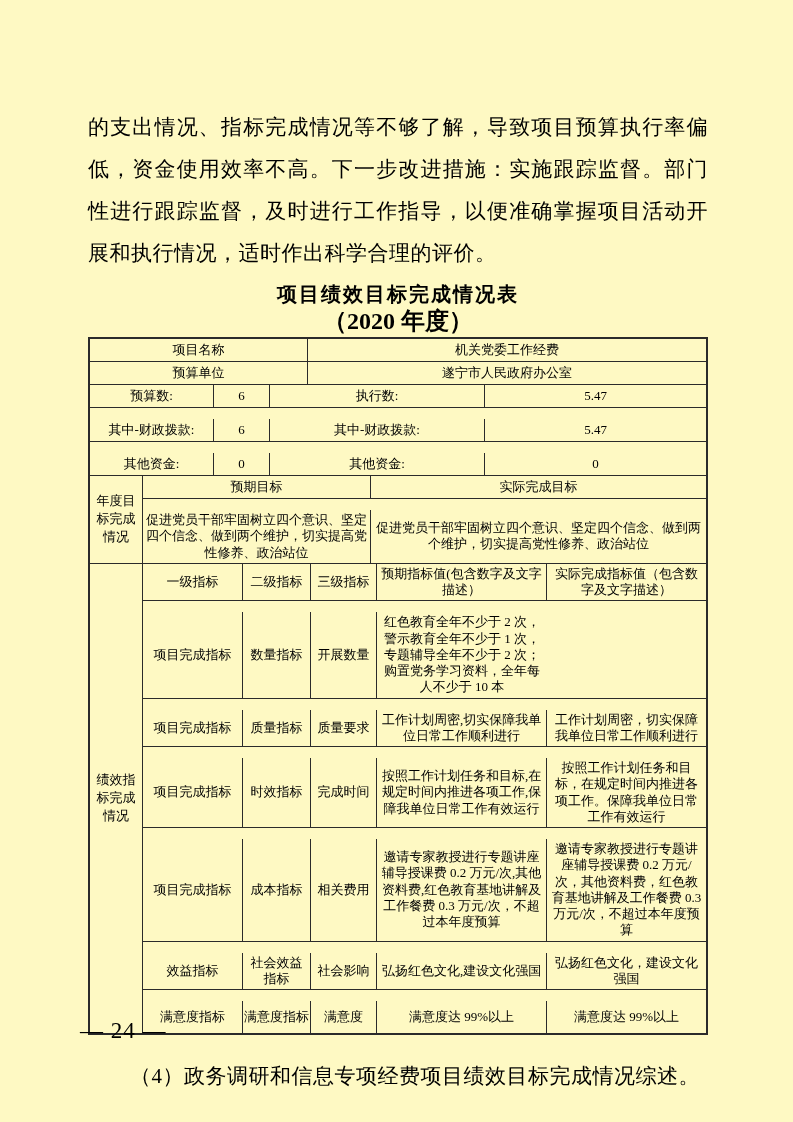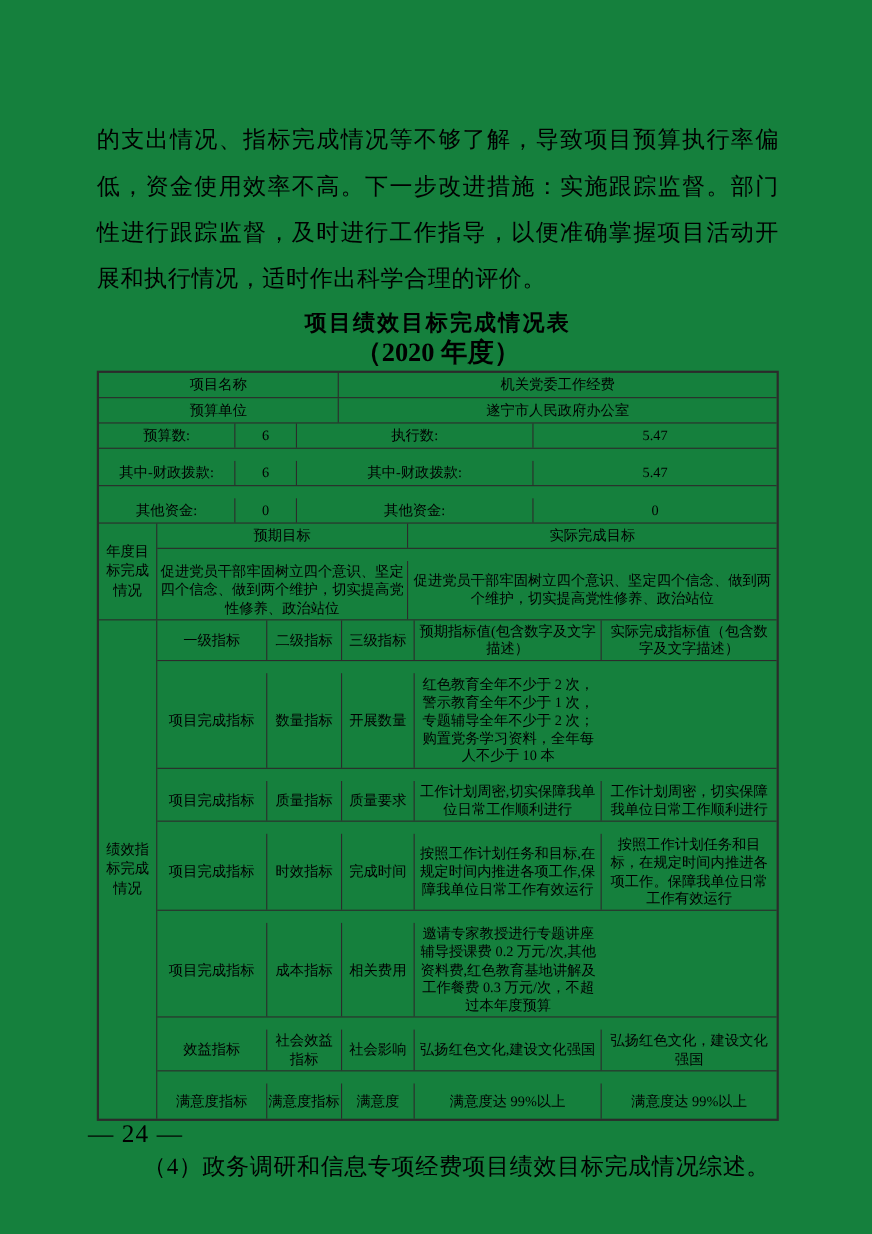--- a/index.html
+++ b/index.html
@@ -1,20 +1,20 @@
 <!DOCTYPE html>
 <html><head>
 <meta charset="utf-8">
 <style>
   html,body{margin:0;padding:0;}
   body{
     width:793px;height:1122px;background:#ffffff;color:#000;
     font-family:"Liberation Serif","DejaVu Serif",serif;
   }
-  .page{position:relative;width:793px;height:1122px;background:#15803d;overflow:hidden;}
+  .page{position:relative;width:793px;height:1122px;background:#fef9c3;overflow:hidden;}
   .content{position:absolute;left:88px;top:106px;width:620px;}
 
   
   .para{margin:0 0 2px 0;}
   .jline{
     font-size:21px;line-height:42px;
     text-align:justify;text-align-last:justify;
     letter-spacing:0.5px;white-space:normal;
   }
   .jline.last{text-align-last:auto;}
@@ -171,20 +171,21 @@
             <div class="c tight">完成时间</div>
             <div class="c">按照工作计划任务和目标,在规定时间内推进各项工作,保障我单位日常工作有效运行</div>
             <div class="c">按照工作计划任务和目标，在规定时间内推进各项工作。保障我单位日常工作有效运行</div>
           </div>
 
           <div class="row gD">
             <div class="c">项目完成指标</div>
             <div class="c tight">成本指标</div>
             <div class="c tight">相关费用</div>
             <div class="c">邀请专家教授进行专题讲座辅导授课费 0.2 万元/次,其他资料费,红色教育基地讲解及工作餐费 0.3 万元/次，不超过本年度预算</div>
+            <div class="c">邀请专家教授进行专题讲座辅导授课费 0.2 万元/次，其他资料费，红色教育基地讲解及工作餐费 0.3 万元/次，不超过本年度预算</div>
           </div>
 
           <div class="row gD rshort">
             <div class="c">效益指标</div>
             <div class="c tight">社会效益
 指标</div>
             <div class="c tight">社会影响</div>
             <div class="c">弘扬红色文化,建设文化强国</div>
             <div class="c">弘扬红色文化，建设文化强国</div>
           </div>

